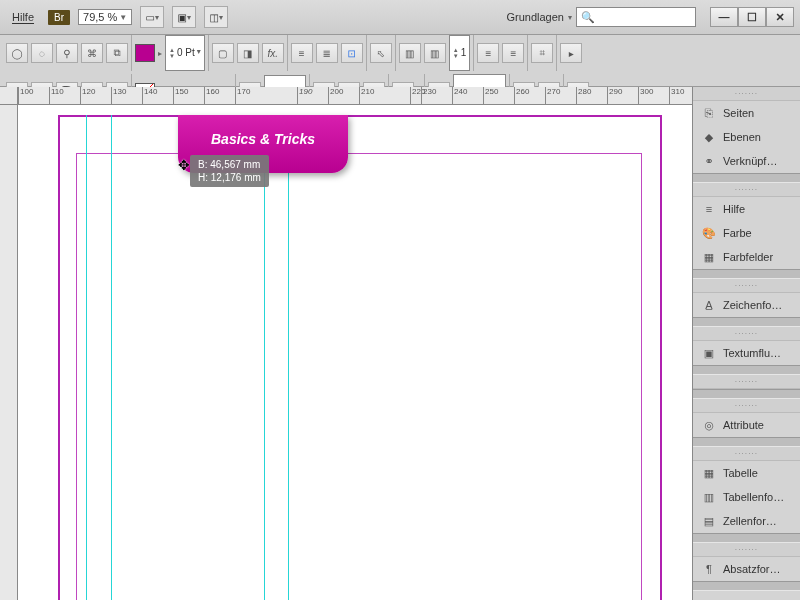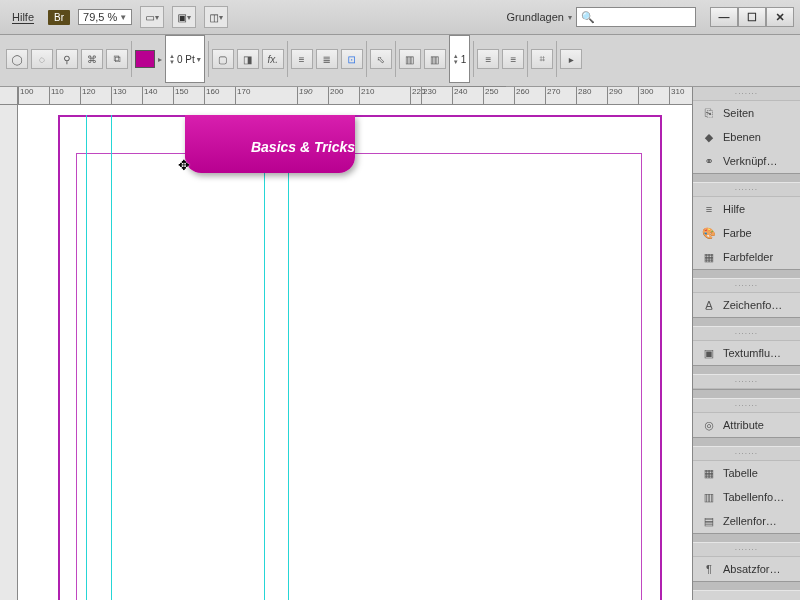--- a/index.html
+++ b/index.html
@@ -18,41 +18,41 @@
 .search { width: 120px; height: 20px; background: #fff; border: 1px solid #888; display: flex; align-items: center; padding: 0 4px; color: #999; }
 .winbtns { display: flex; gap: 0; margin-left: 6px; }
 .winbtn { width: 28px; height: 20px; background: linear-gradient(#f4f4f4,#d8d8d8); border: 1px solid #999; display: flex; align-items: center; justify-content: center; font-size: 11px; font-weight: bold; }
 
 
 .ctrlbar { display: flex; align-items: center; height: 52px; background: #d4d4d4; padding: 0 6px; gap: 3px; border-bottom: 1px solid #999; flex-wrap: wrap; }
 .ibtn { width: 22px; height: 20px; background: linear-gradient(#f0f0f0,#ddd); border: 1px solid #aaa; display: inline-flex; align-items: center; justify-content: center; font-size: 10px; color: #555; }
 .pbtn { font-family: serif; font-size: 16px; font-weight: bold; }
 .swatch { width: 20px; height: 18px; background: #b80090; border: 1px solid #555; }
 .swatchx { width: 20px; height: 18px; background: linear-gradient(135deg, #fff 48%, #f00 50%, #fff 52%); border: 1px solid #555; }
-.numbox { display: flex; align-items: center; gap: 2px; background: #fff; border: 1px solid #888; padding: 17px 3px; font-size: 10px; }
+.numbox { display: flex; align-items: flex-start; gap: 2px; background: #fff; border: 1px solid #888; padding: 11px 3px; font-size: 10px; }
 .stepper { display: flex; flex-direction: column; font-size: 6px; line-height: 6px; color: #666; }
 .strokeprev { width: 60px; height: 10px; background: #222; }
 .vline { width: 1px; height: 36px; background: #aaa; }
 
 
 .midwrap { display: flex; flex: 1; overflow: hidden; }
 
 
 .canvaszone { flex: 1; display: flex; flex-direction: column; position: relative; background: #fff; }
 .tick { position: absolute; top: 0; border-left: 1px solid #888; height: 18px; font-size: 8px; padding-left: 1px; color: #555; }
 .ruler-stub { width: 18px; height: 18px; background: #e8e8e8; border-right: 1px solid #888; border-bottom: 1px solid #888; }
 .ruler-row { display: flex; height: 18px; }
 .ruler-h-inner { flex: 1; position: relative; background: #e8e8e8; border-bottom: 1px solid #888; }
 .canvas-row { display: flex; flex: 1; position: relative; }
 .ruler-v { width: 18px; background: #e8e8e8; border-right: 1px solid #888; }
 .page-area { flex: 1; position: relative; background: #fff; overflow: hidden; }
 .page-outline { position: absolute; left: 40px; top: 10px; right: 30px; bottom: 0; border: 2px solid #b020b0; border-bottom: none; }
 .margin-box { position: absolute; left: 58px; top: 48px; right: 50px; bottom: 0; border: 1px solid #c048c0; border-bottom: none; }
 .guide-v { position: absolute; top: 10px; bottom: 0; width: 1px; background: #25d6d6; }
-.tab { position: absolute; left: 160px; top: 10px; width: 170px; height: 58px; border-radius: 0 0 16px 16px; background: linear-gradient(#d81fae,#b80090); box-shadow: 2px 3px 6px rgba(0,0,0,0.35); display: flex; flex-direction: column; align-items: flex-end; justify-content: flex-start; padding-top: 24px; margin-left: 7px; }
+.tab { position: absolute; left: 160px; top: 10px; width: 170px; height: 58px; border-radius: 0 0 16px 16px; background: linear-gradient(#d81fae,#b80090); box-shadow: 2px 3px 6px rgba(0,0,0,0.35); display: flex; flex-direction: column; align-items: center; justify-content: flex-start; padding-top: 16px; }
 .tab-title { color: #fff; font-weight: bold; font-family: Arial; font-size: 14px; font-style: italic; }
 .dims { position: absolute; left: 172px; top: 50px; background: rgba(120,120,120,0.92); color: #fff; padding: 3px 8px; font-size: 10px; border-radius: 2px; line-height: 13px; }
 .move-cursor { position: absolute; left: 160px; top: 52px; font-size: 14px; color: #000; text-shadow: 0 0 2px #fff; }
 
 
 .rpanel { width: 108px; background: #d4d4d4; border-left: 1px solid #888; display: flex; flex-direction: column; }
 .grip { height: 14px; display: flex; align-items: center; justify-content: center; color: #888; font-size: 7px; letter-spacing: 1px; background: #d0d0d0; border-bottom: 1px solid #bbb; }
 .pbtn-row { display: flex; align-items: center; gap: 6px; padding: 5px 8px; background: #d4d4d4; }
 .pbtn-row .pic { width: 16px; height: 14px; display: inline-flex; align-items: center; justify-content: center; font-size: 11px; color: #555; }
 .pbtn-row .plbl { font-size: 11px; color: #333; }
@@ -201,20 +201,24 @@
           <div class="page-outline"></div>
           <div class="margin-box"></div>
           <div class="guide-v" style="left:68px;"></div>
           <div class="guide-v" style="left:93px;"></div>
           <div class="guide-v" style="left:246px;"></div>
           <div class="guide-v" style="left:270px;"></div>
           <div class="tab">
             <span class="tab-title">Basics &amp; Tricks</span>
           </div>
           <span class="move-cursor">✥</span>
+          <div class="dims">
+            <div>B: 46,567 mm</div>
+            <div>H: 12,176 mm</div>
+          </div>
         </div>
       </div>
     </div>
 
     <div class="rpanel" id="rpanel">
         <div class="grip">·······</div>
         <div class="pbtn-row">
           <span class="pic">⎘</span>
           <span class="plbl">Seiten</span>
         </div>

